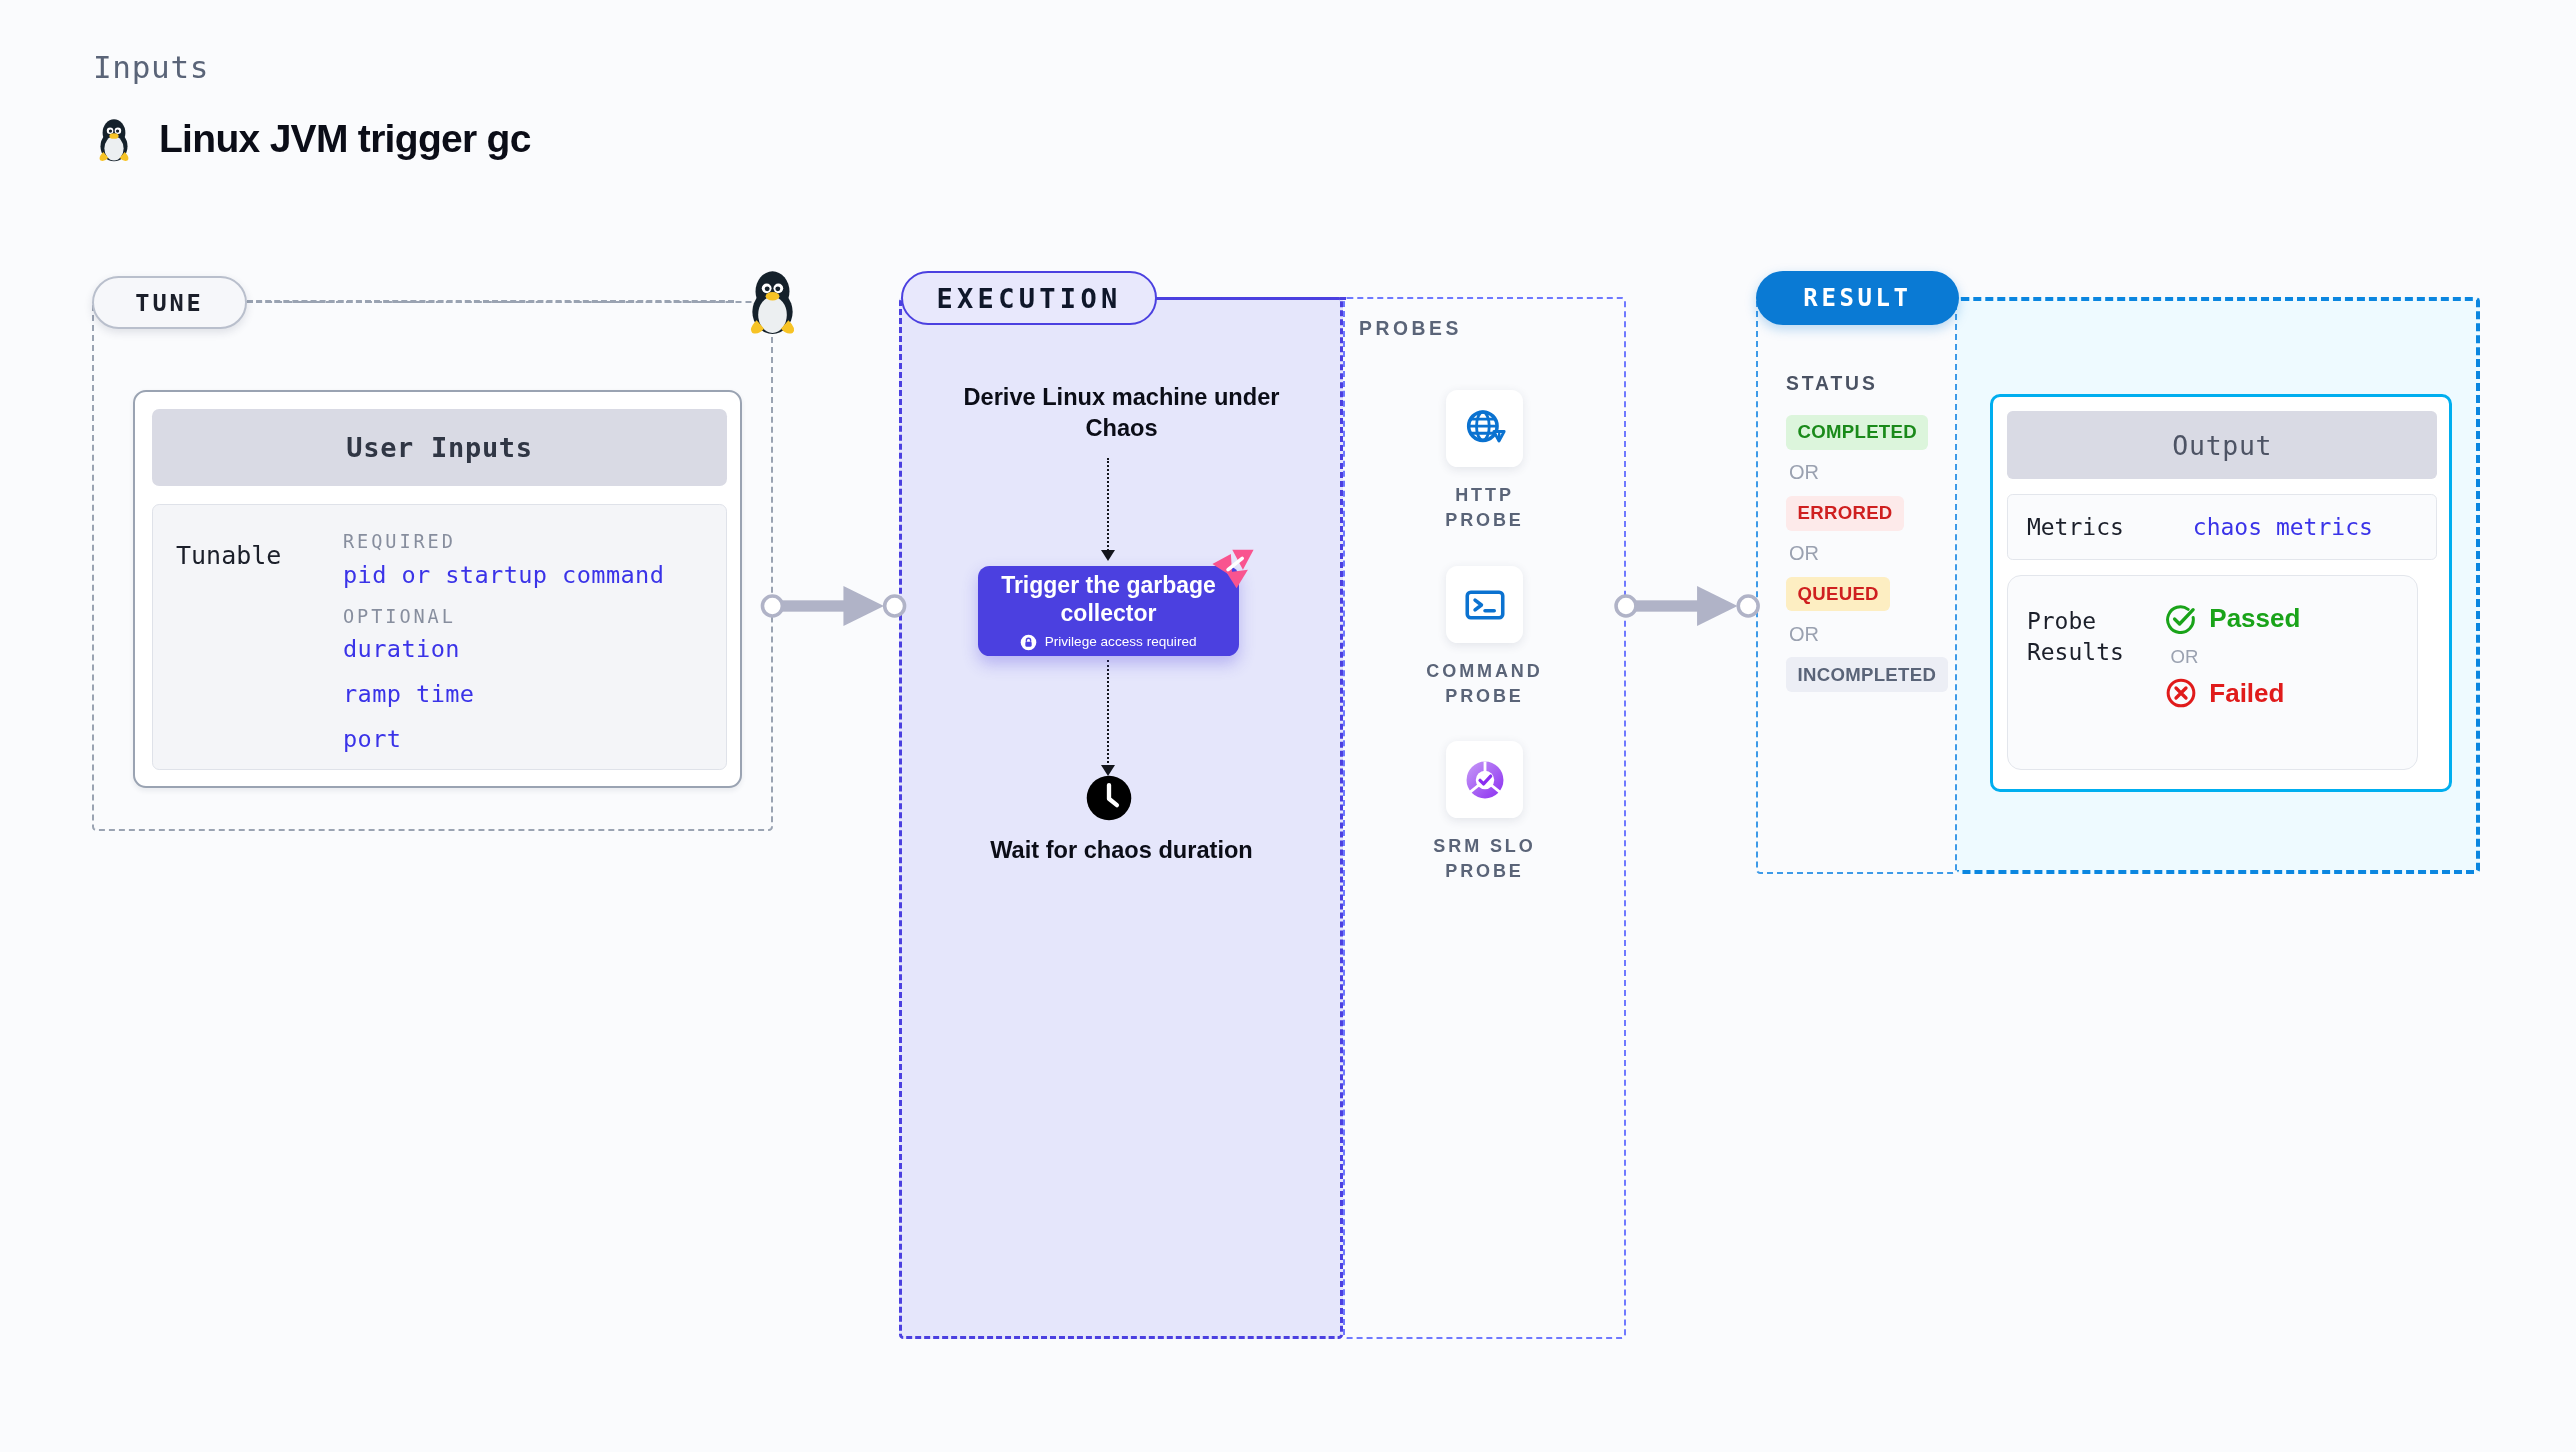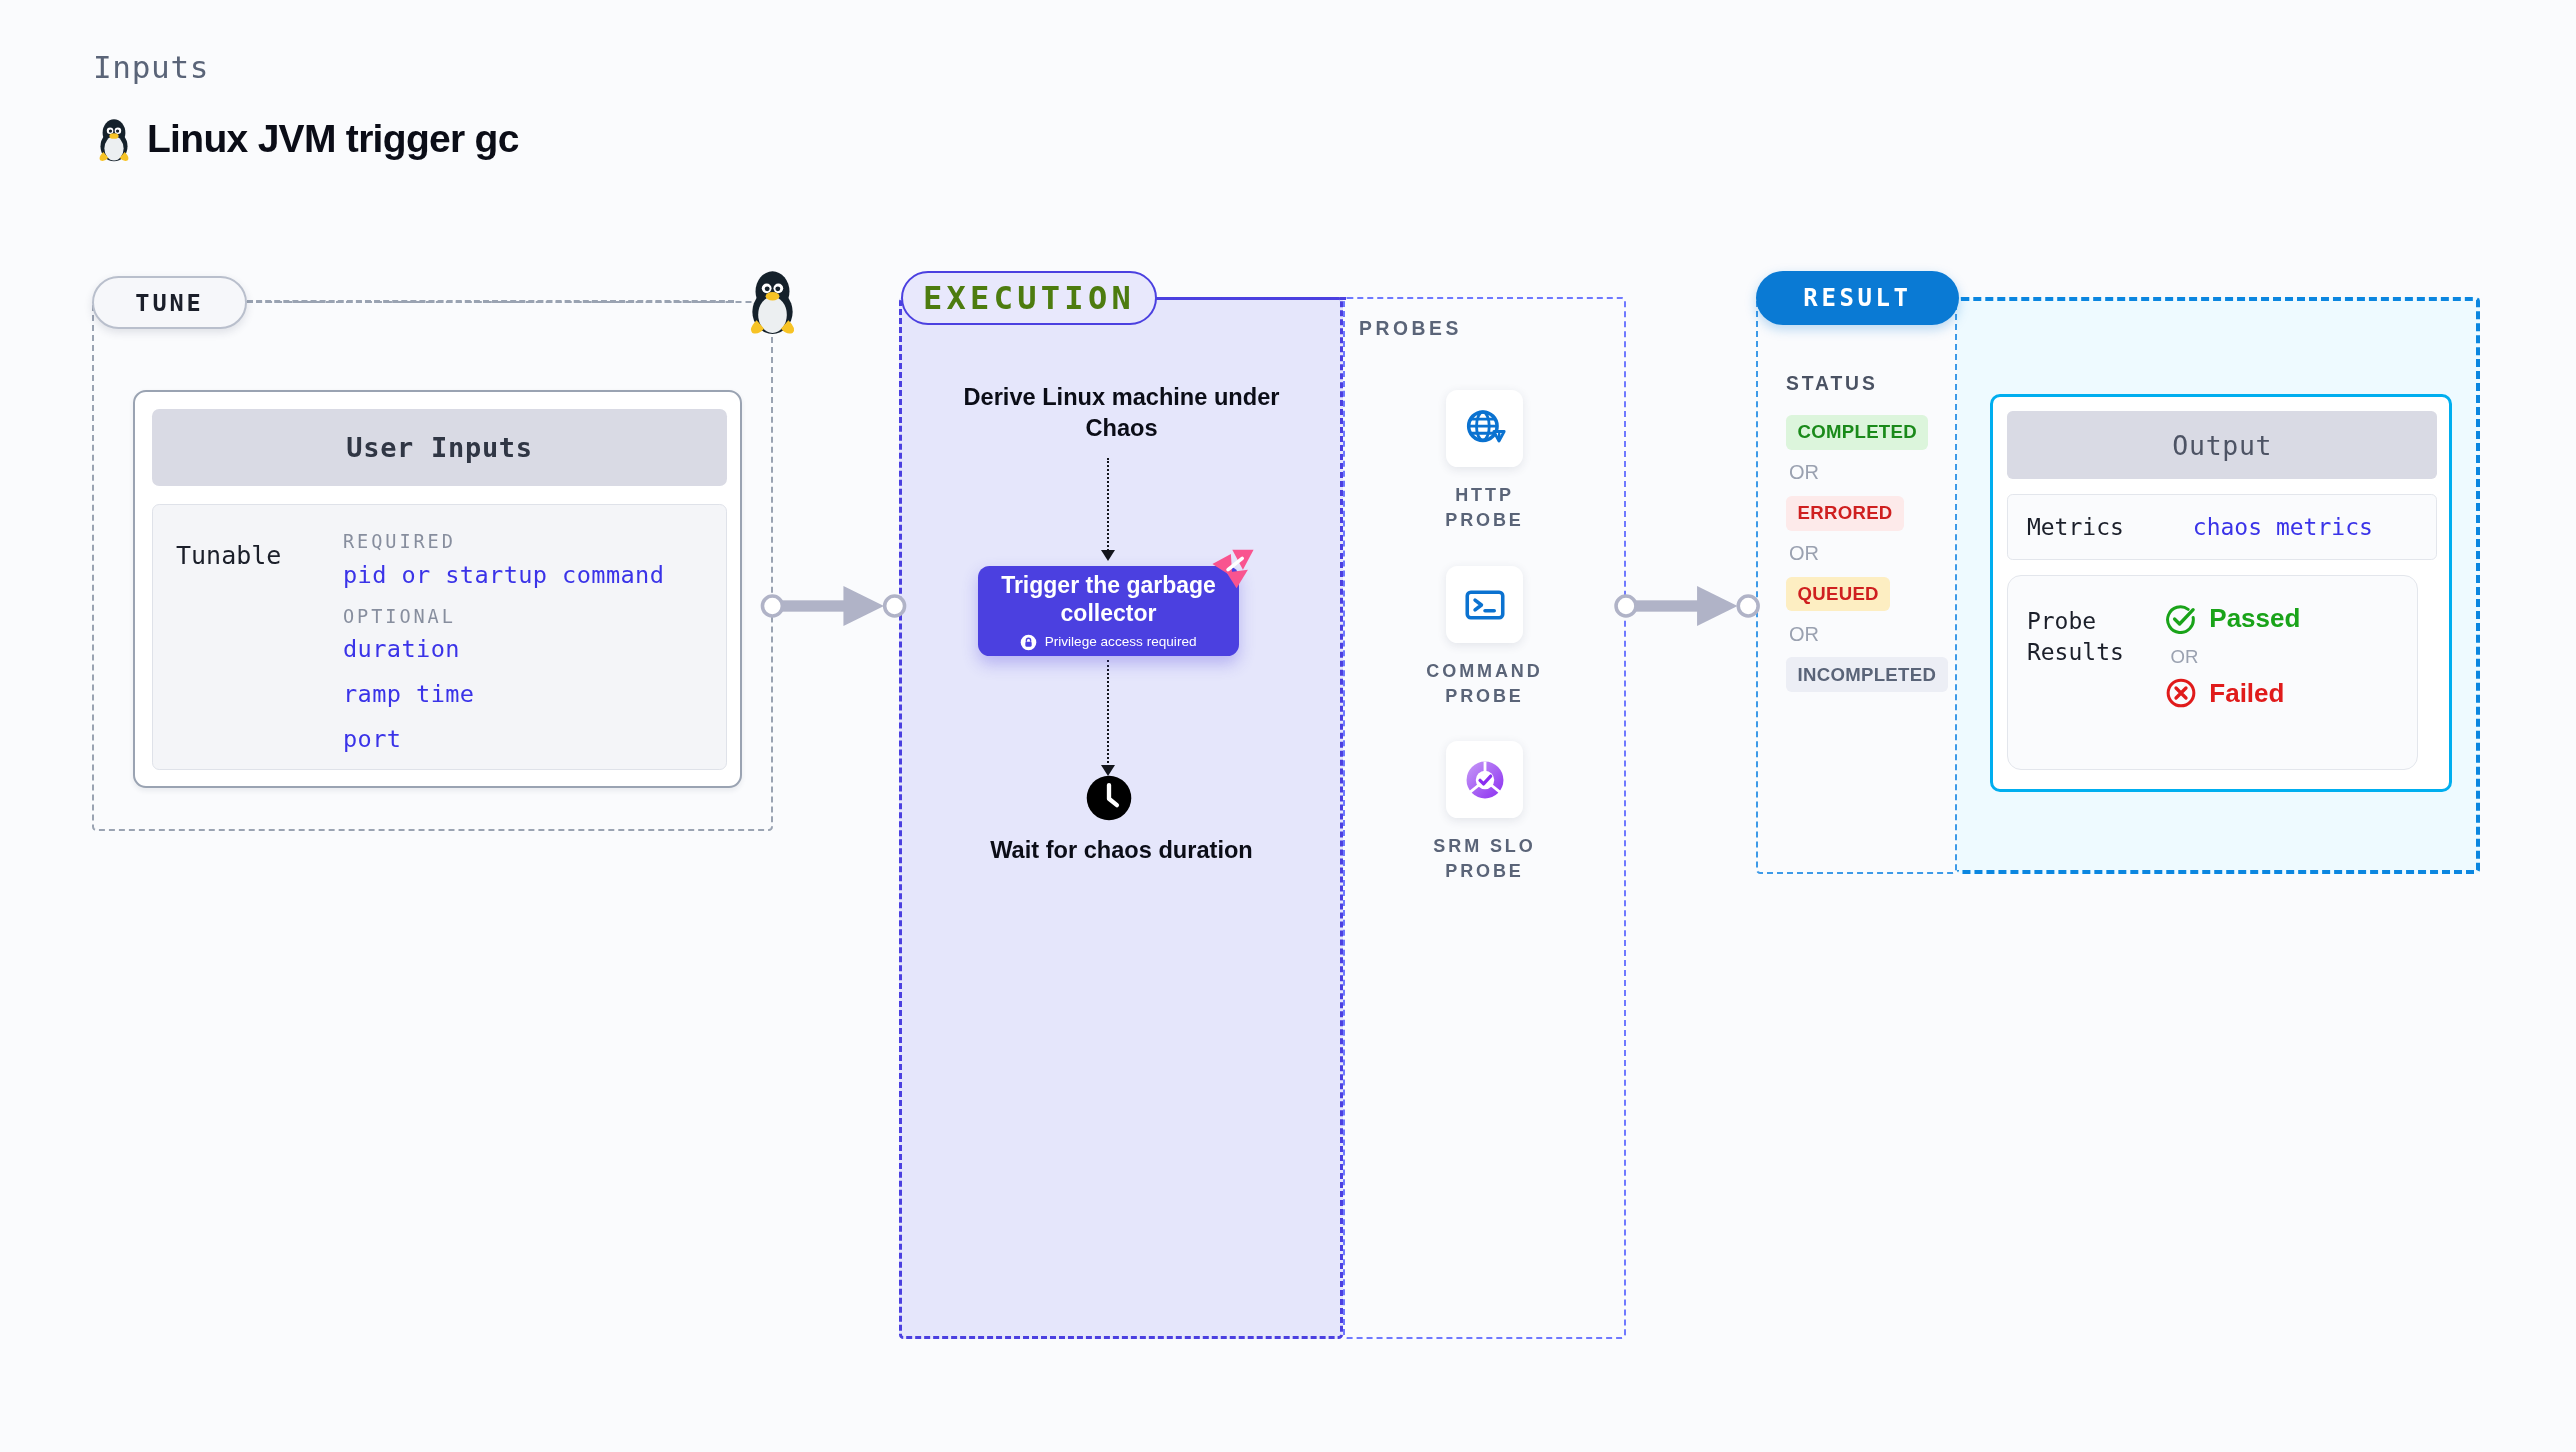--- a/index.html
+++ b/index.html
@@ -9,21 +9,21 @@
     font-family:"Liberation Sans",sans-serif;
     overflow:hidden;position:relative;
   }
 
   
   #fault-label{
     position:absolute;left:93px;top:49px;
     font-family:"DejaVu Sans Mono","Liberation Mono",monospace;
     font-size:31px;color:#5a6478;letter-spacing:0.7px;
   }
-  #title-row{position:absolute;left:93px;top:115px;display:flex;align-items:center;gap:12px;}
+  #title-row{position:absolute;left:93px;top:115px;display:flex;align-items:center;gap:24px;}
   #title-text{font-size:39px;font-weight:bold;color:#0b0d17;letter-spacing:-0.7px;}
 
   
   .pill{
     position:absolute;display:flex;align-items:center;justify-content:center;
     border-radius:716px;box-sizing:border-box;
     font-family:"DejaVu Sans Mono","Liberation Mono",monospace;
     font-weight:bold;z-index:6;
   }
 
@@ -79,22 +79,22 @@
   
   .conn{position:absolute;z-index:8;}
 
   
   #exec-panel{
     position:absolute;left:899px;top:297px;width:444px;height:1042px;
     background:#e5e6fb;border:3.6px dashed #4b40e0;border-radius:4.3px;box-sizing:border-box;
   }
   #exec-pill{
     left:901px;top:271px;width:256px;height:54px;
-    background:#e8e8fc;border:2.9px solid #4b40e0;color:#4d7c0f;
-    font-size:32px;letter-spacing:4.3px;
+    background:#e8e8fc;border:2.9px solid #4b40e0;color:#0f172a;
+    font-size:27px;letter-spacing:4.3px;
   }
   #exec-dash{
     position:absolute;left:1158px;top:297px;width:188px;height:0;
     border-top:3.6px dashed #4b40e0;z-index:2;
   }
   #derive-text{
     position:absolute;left:928px;top:382px;width:387px;text-align:center;
     font-size:23.6px;font-weight:bold;color:#0b0d17;line-height:1.32;
   }
   .vdotted{

